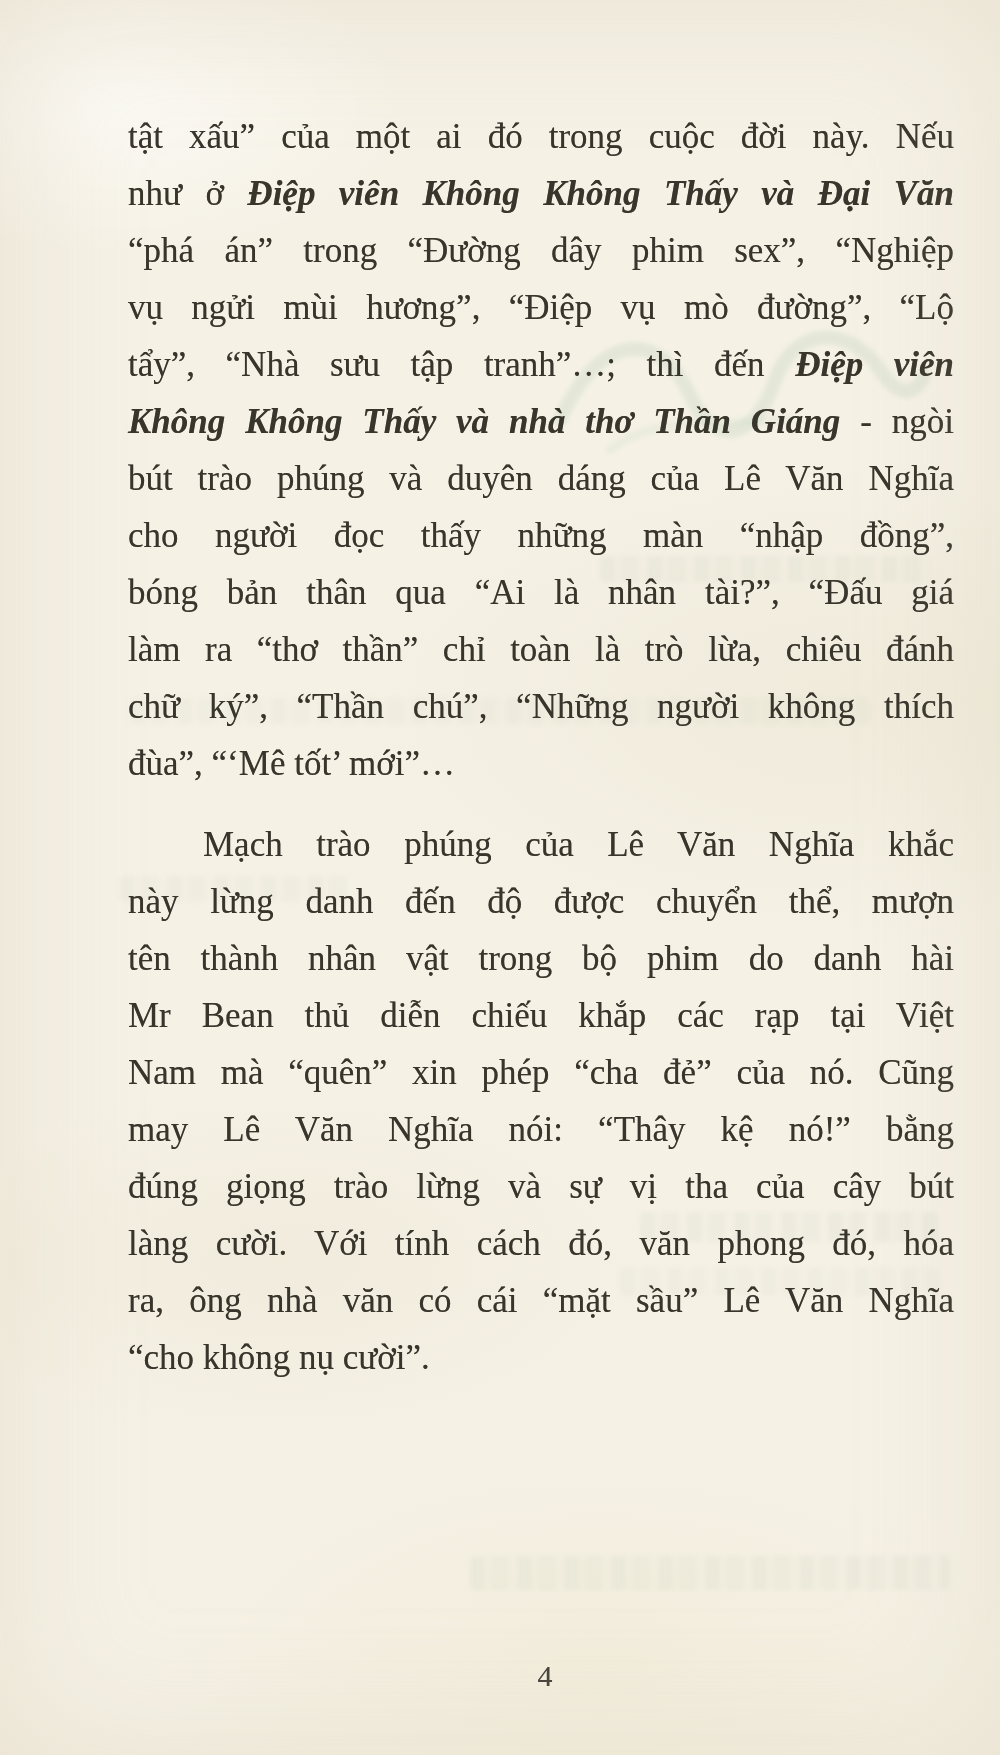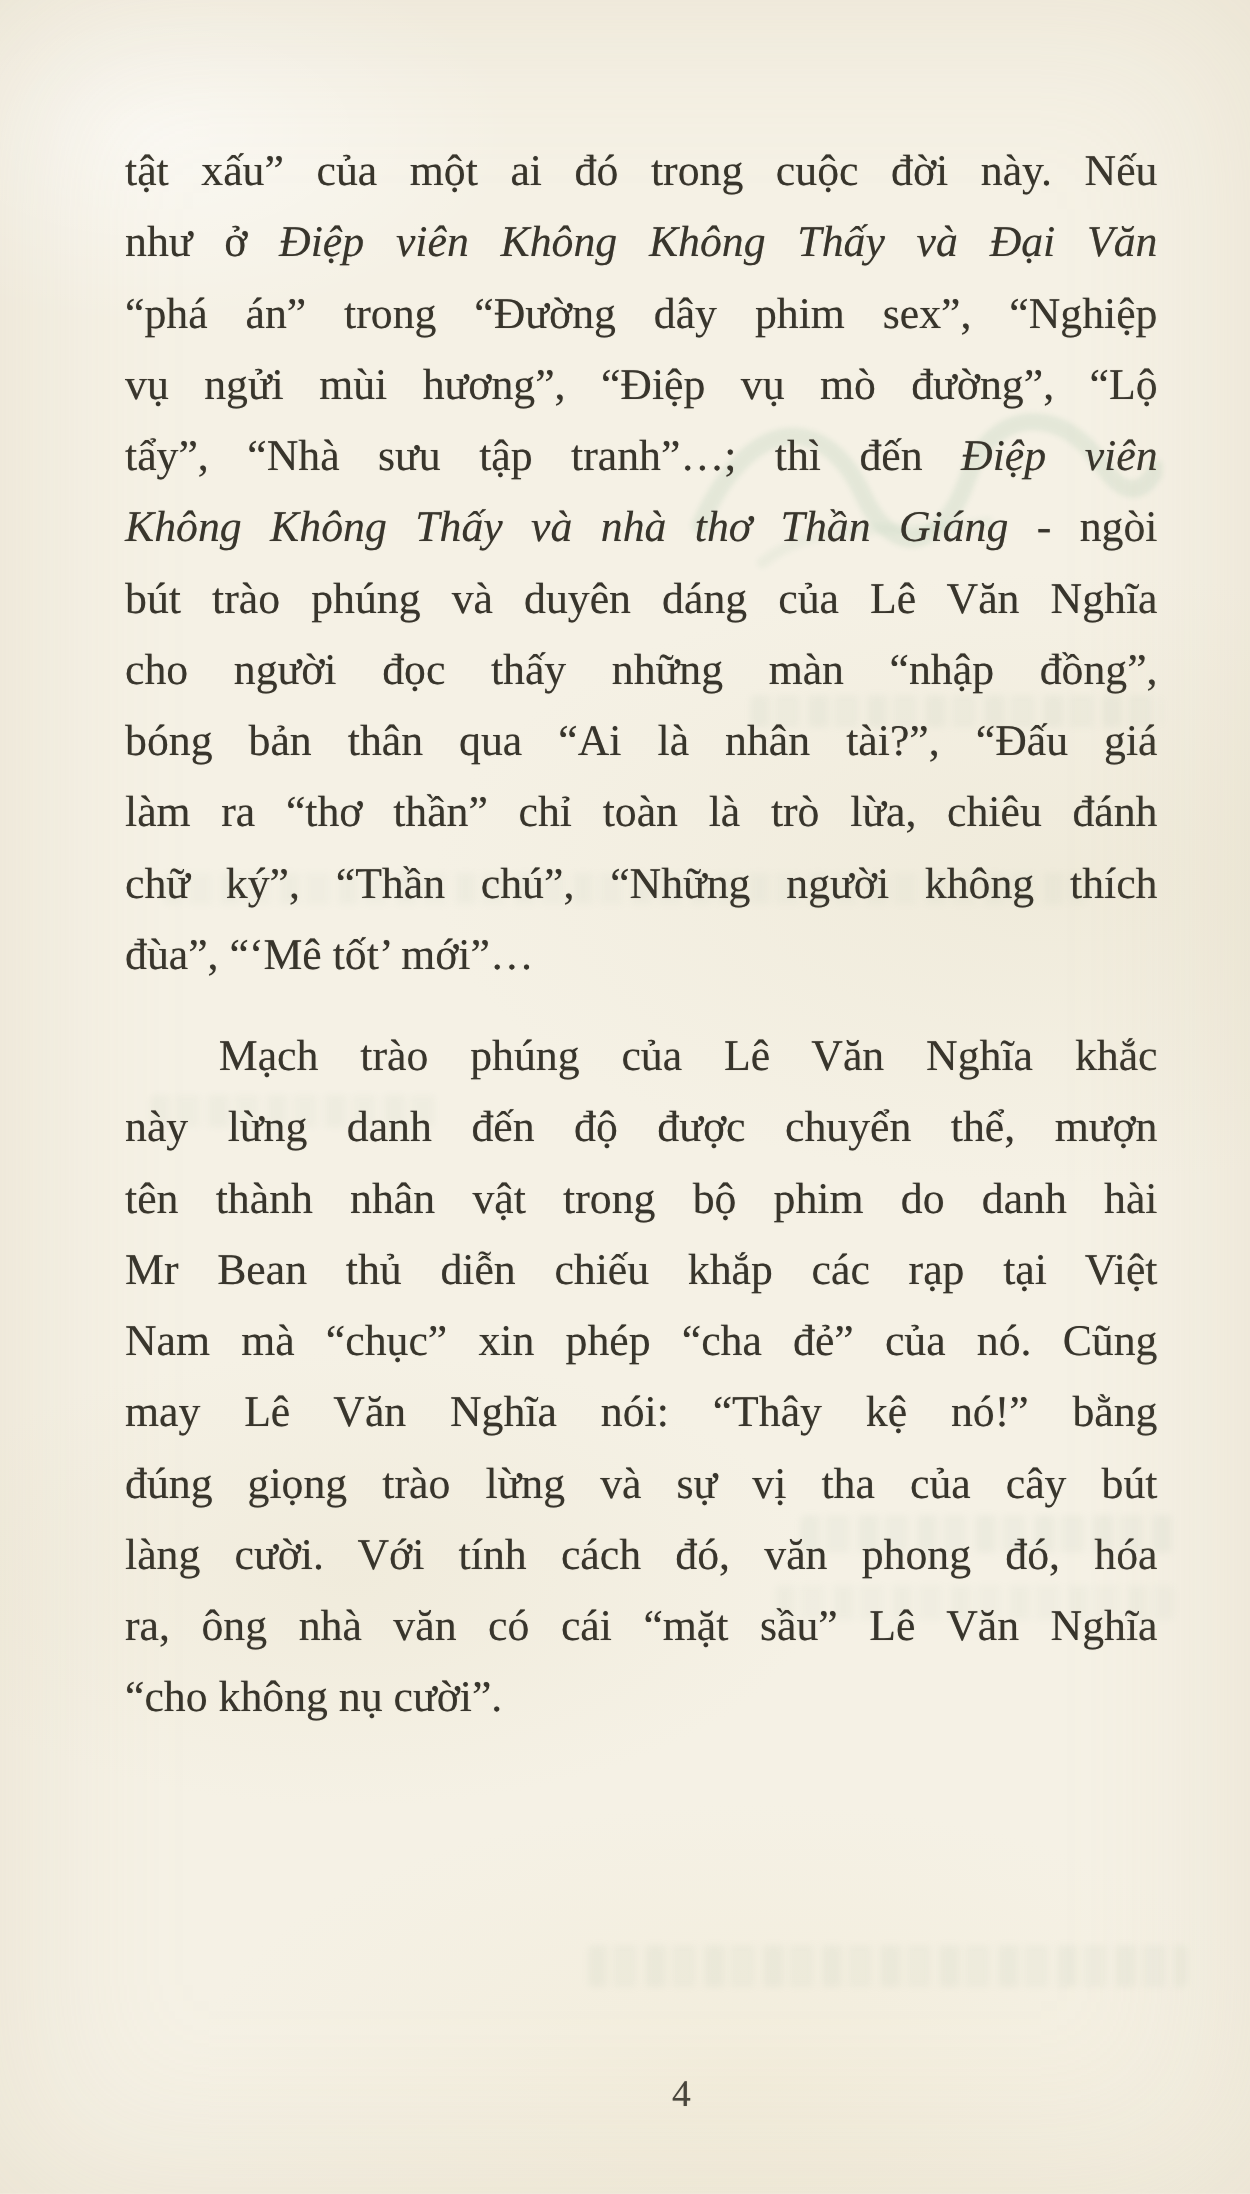--- a/index.html
+++ b/index.html
@@ -19,33 +19,33 @@
       var(--paper);
     font-family:"Liberation Serif", serif;
   }
   
   .vignette{
     position:absolute;inset:0;pointer-events:none;
     box-shadow:inset 0 0 140px rgba(203,190,158,.28);
   }
   
   .text-block{
-    position:absolute;left:100px;top:108px;width:826px;
+    position:absolute;left:128px;top:108px;width:826px;
     font-size:35px;color:var(--ink);
     text-shadow:0 0 .6px rgba(56,53,44,.55);
   }
   .para-gap{margin-top:24px;}
   .line{
     height:57px;line-height:57px;
     text-align:justify;
     text-align-last:justify;
   }
   .line.no-just{text-align:center;text-align-last:left;}
   .line.indent{text-indent:75px;}
-  .it{font-style:italic;}
+  .it{font-style:italic;font-weight:bold;}
   
   .page-num{
     position:absolute;left:116px;top:1656px;width:826px;
     text-align:center;font-size:30px;line-height:40px;color:#45423a;
     transform:translateX(16px);
     text-shadow:0 0 .6px rgba(56,53,44,.5);
   }
   
   .ghost{
     position:absolute;pointer-events:none;
@@ -89,21 +89,21 @@
       <div class="line"><span>bóng bản thân qua “Ai là nhân tài?”, “Đấu giá</span></div>
       <div class="line"><span>làm ra “thơ thần” chỉ toàn là trò lừa, chiêu đánh</span></div>
       <div class="line"><span>chữ ký”, “Thần chú”, “Những người không thích</span></div>
       <div class="line no-just"><span>đùa”, “‘Mê tốt’ mới”…</span></div>
     </div>
     <div class="para para-gap">
       <div class="line indent"><span>Mạch trào phúng của Lê Văn Nghĩa khắc</span></div>
       <div class="line"><span>này lừng danh đến độ được chuyển thể, mượn</span></div>
       <div class="line"><span>tên thành nhân vật trong bộ phim do danh hài</span></div>
       <div class="line"><span>Mr Bean thủ diễn chiếu khắp các rạp tại Việt</span></div>
-      <div class="line"><span>Nam mà “chục” xin phép “cha đẻ” của nó. Cũng</span></div>
+      <div class="line"><span>Nam mà “quên” xin phép “cha đẻ” của nó. Cũng</span></div>
       <div class="line"><span>may Lê Văn Nghĩa nói: “Thây kệ nó!” bằng</span></div>
       <div class="line"><span>đúng giọng trào lừng và sự vị tha của cây bút</span></div>
       <div class="line"><span>làng cười. Với tính cách đó, văn phong đó, hóa</span></div>
       <div class="line"><span>ra, ông nhà văn có cái “mặt sầu” Lê Văn Nghĩa</span></div>
       <div class="line no-just"><span>“cho không nụ cười”.</span></div>
     </div>
   </div>
 
 <div class="page-num">4</div>
 

